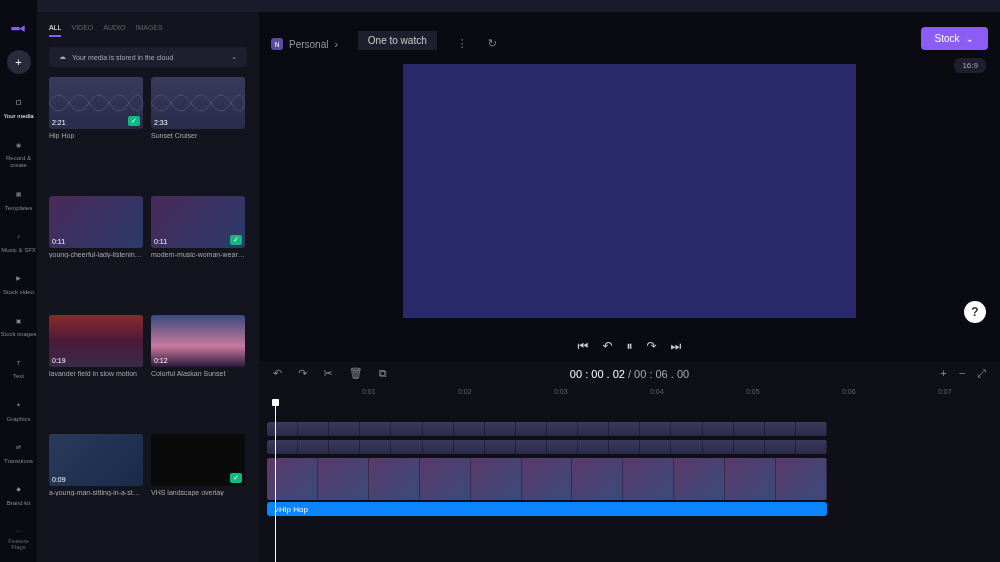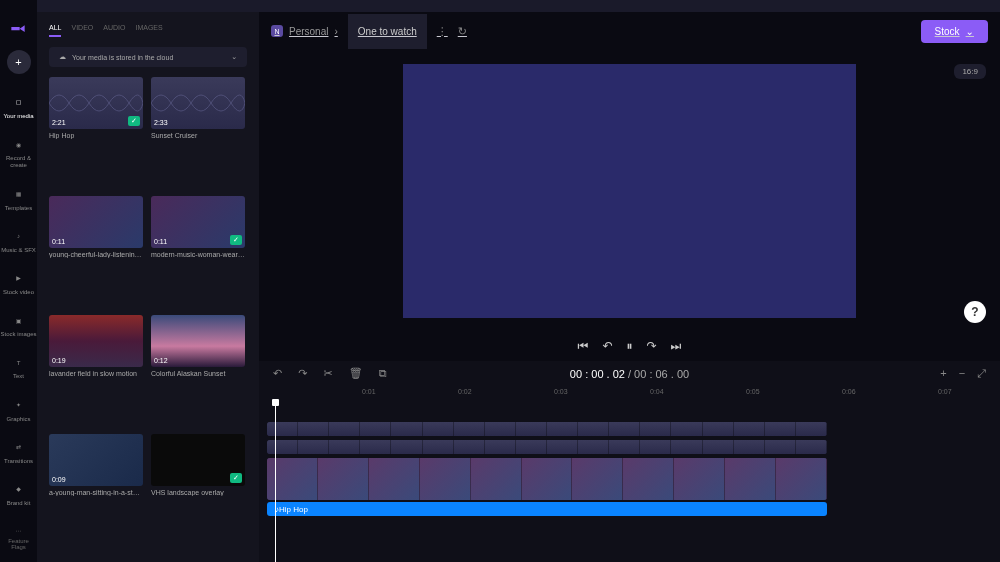--- a/index.html
+++ b/index.html
@@ -25,28 +25,28 @@
 .thumb.lady { background: linear-gradient(135deg, #4a2a5a, #2a3a6a); }
 .thumb.lavender { background: linear-gradient(180deg, #8a2a2a 0%, #4a1a3a 50%, #3a2a4a 100%); }
 .thumb.alaskan { background: linear-gradient(180deg, #3a4a7a 0%, #c87aa0 60%, #2a1a3a 100%); }
 .thumb.studio { background: linear-gradient(135deg, #2a3a5a, #1a2a4a); }
 .thumb.vhs { background: #0a0a0a; }
 .waveform { position: absolute; inset: 0; opacity: 0.5; }
 .duration { position: absolute; bottom: 3px; left: 3px; font-size: 7px; color: #fff; }
 .check { position: absolute; bottom: 3px; right: 3px; width: 12px; height: 10px; background: #10b981; border-radius: 2px; display: flex; align-items: center; justify-content: center; font-size: 7px; color: #fff; }
 .media-label { font-size: 7px; color: #aaa; margin-top: 3px; white-space: nowrap; overflow: hidden; text-overflow: ellipsis; }
 .main { flex: 1; display: flex; flex-direction: column; margin-top: 12px; }
-.header { height: 38px; display: flex; align-items: center; padding: 0 12px; gap: 10px; text-decoration: underline; }
+.header { height: 38px; display: flex; align-items: flex-end; padding: 0 12px; gap: 20px; }
 .breadcrumb { display: flex; align-items: center; gap: 6px; font-size: 10px; color: #999; }
 .ws-badge { width: 12px; height: 12px; background: #5a4aa0; border-radius: 3px; display: flex; align-items: center; justify-content: center; font-size: 7px; color: #fff; }
-.project-name { background: #1e1e2e; padding: 12px 10px; border-radius: 0; font-size: 10px; color: #ccc; }
+.project-name { background: #1e1e2e; padding: 4px 10px; border-radius: 0; font-size: 10px; color: #ccc; }
 .export-btn { margin-left: auto; background: #8b5cf6; color: #fff; padding: 6px 14px; border-radius: 4px; font-size: 10px; cursor: pointer; display: flex; align-items: center; gap: 6px; }
 .preview-area { flex: 1; display: flex; align-items: center; justify-content: center; position: relative; }
 .canvas { width: 453px; height: 254px; background: #2a2a6a; }
-.aspect-badge { position: absolute; top: 14px; right: 14px; background: #1e1e2e; padding: 3px 8px; border-radius: 6px; font-size: 8px; color: #aaa; cursor: pointer; }
+.aspect-badge { position: absolute; top: 8px; right: 14px; background: #1e1e2e; padding: 3px 8px; border-radius: 6px; font-size: 8px; color: #aaa; cursor: pointer; }
 .help-btn { position: absolute; right: 14px; bottom: 8px; width: 22px; height: 22px; border-radius: 50%; background: #fff; color: #333; display: flex; align-items: center; justify-content: center; font-size: 12px; font-weight: bold; cursor: pointer; }
 .transport { display: flex; justify-content: center; gap: 14px; padding: 8px 0; color: #ccc; }
 .transport span { cursor: pointer; font-size: 12px; }
 .timeline-area { background: #0f0f18; }
 .toolbar { display: flex; align-items: center; padding: 6px 14px; gap: 16px; color: #888; position: relative; }
 .toolbar span { cursor: pointer; font-size: 11px; }
 .timecode { position: absolute; left: 50%; transform: translateX(-50%); font-size: 9px; color: #aaa; }
 .timecode .cur { color: #fff; }
 .zoom-group { margin-left: auto; display: flex; gap: 12px; }
 .ruler { height: 16px; display: flex; position: relative; color: #666; font-size: 7px; margin-left: 8px; }

